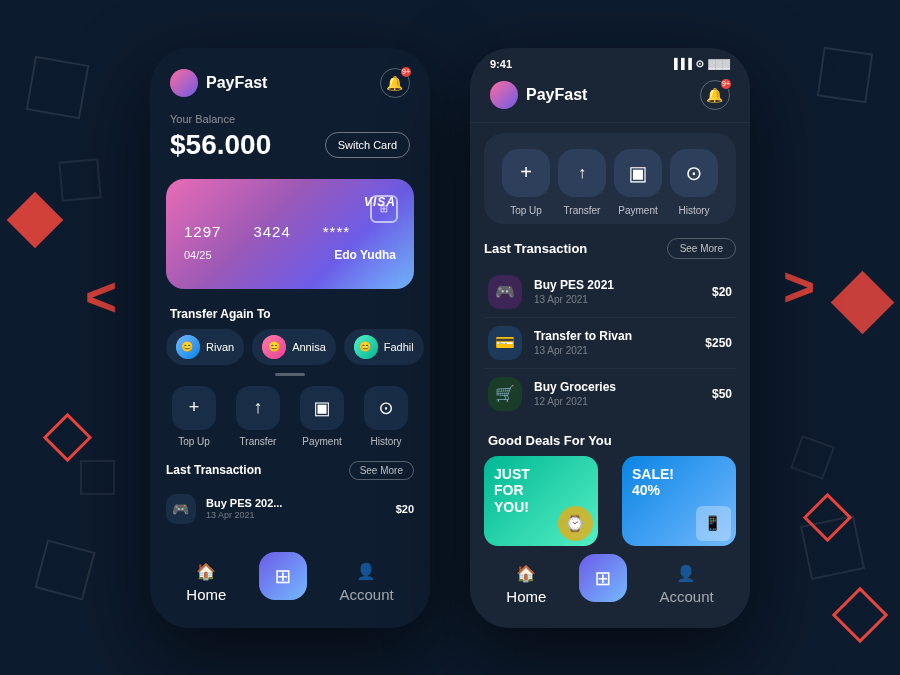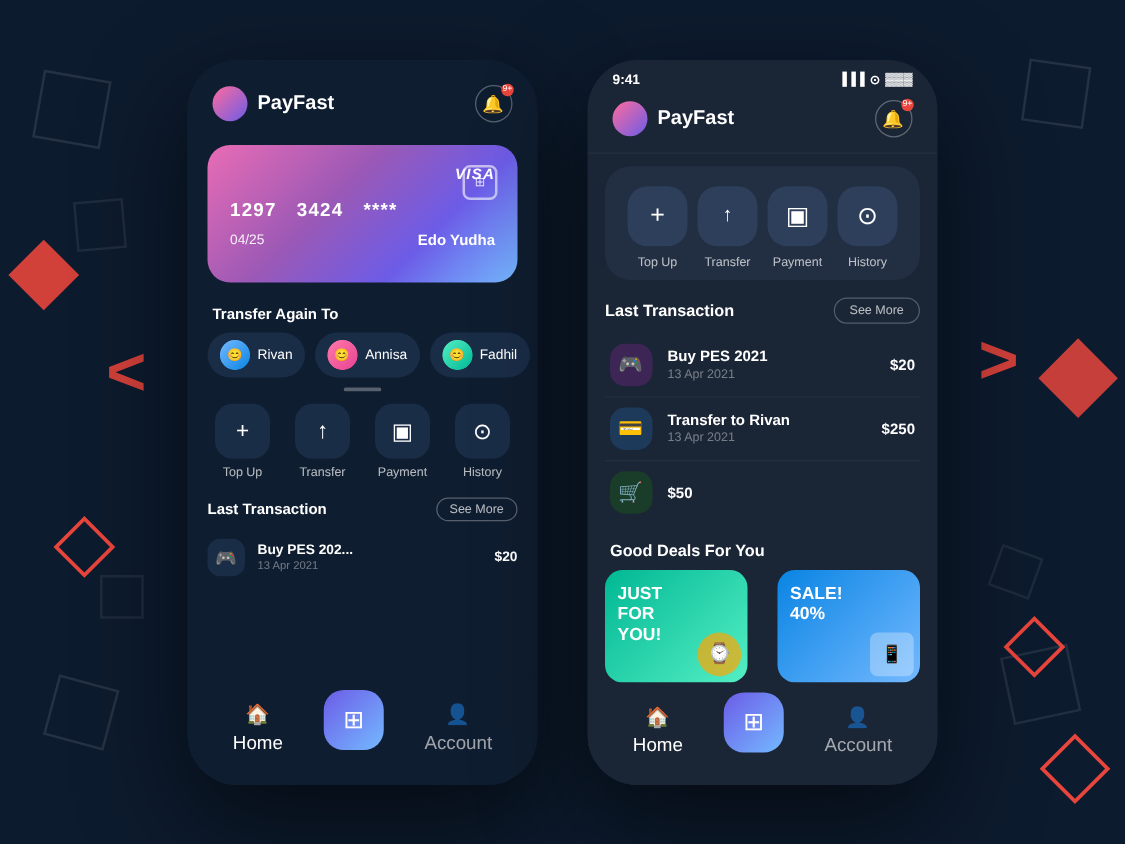--- a/index.html
+++ b/index.html
@@ -151,24 +151,24 @@
       border: 2px solid rgba(255,255,255,0.6);
       border-radius: 6px;
       display: flex;
       align-items: center;
       justify-content: center;
       font-size: 10px;
       color: rgba(255,255,255,0.8);
     }
     .card-numbers {
       display: flex;
-      gap: 16px;
+      gap: 32px;
       margin-top: 14px;
       font-size: 15px;
-      font-weight: 700;
+      font-weight: 400;
       color: #fff;
       letter-spacing: 1px;
     }
     .card-bottom {
       display: flex;
       justify-content: space-between;
       align-items: center;
       margin-top: 8px;
     }
     .card-expiry {
@@ -540,20 +540,27 @@
         <div class="header-logo">
           <div class="logo-icon"></div>
           <span class="app-name">PayFast</span>
         </div>
         <div class="bell-icon">
           🔔
           <div class="notif-dot">9+</div>
         </div>
       </div>
 
+      <div class="balance-section">
+        <div class="balance-label">Your Balance</div>
+        <div class="balance-row">
+          <div class="balance-amount">$56.000</div>
+          <button class="switch-card-btn">Switch Card</button>
+        </div>
+      </div>
 
       <div class="credit-card">
         <div class="card-visa">VISA</div>
         <div class="card-chip">⊞</div>
         <div class="card-numbers">
           <span>1297</span>
           <span>3424</span>
           <span>****</span>
         </div>
         <div class="card-bottom">
@@ -697,20 +704,24 @@
           <div class="right-tx-icon" style="background:#1e3a5a;">💳</div>
           <div class="right-tx-info">
             <div class="right-tx-name">Transfer to Rivan</div>
             <div class="right-tx-date">13 Apr 2021</div>
           </div>
           <span class="right-tx-amount">$250</span>
         </div>
 
         <div class="right-tx-item" style="border-bottom:none;">
           <div class="right-tx-icon" style="background:#1a3d2a;">🛒</div>
+          <div class="right-tx-info">
+            <div class="right-tx-name">Buy Groceries</div>
+            <div class="right-tx-date">12 Apr 2021</div>
+          </div>
           <span class="right-tx-amount">$50</span>
         </div>
       </div>
 
       <div class="good-deals-title">Good Deals For You</div>
       <div class="deals-row">
         <div class="deal-card deal-card-1">
           <div class="deal-text">JUST<br>FOR<br>YOU!</div>
           <div style="position:absolute;bottom:5px;right:5px;width:35px;height:35px;background:rgba(255,165,0,0.7);border-radius:50%;display:flex;align-items:center;justify-content:center;font-size:16px;">⌚</div>
         </div>

